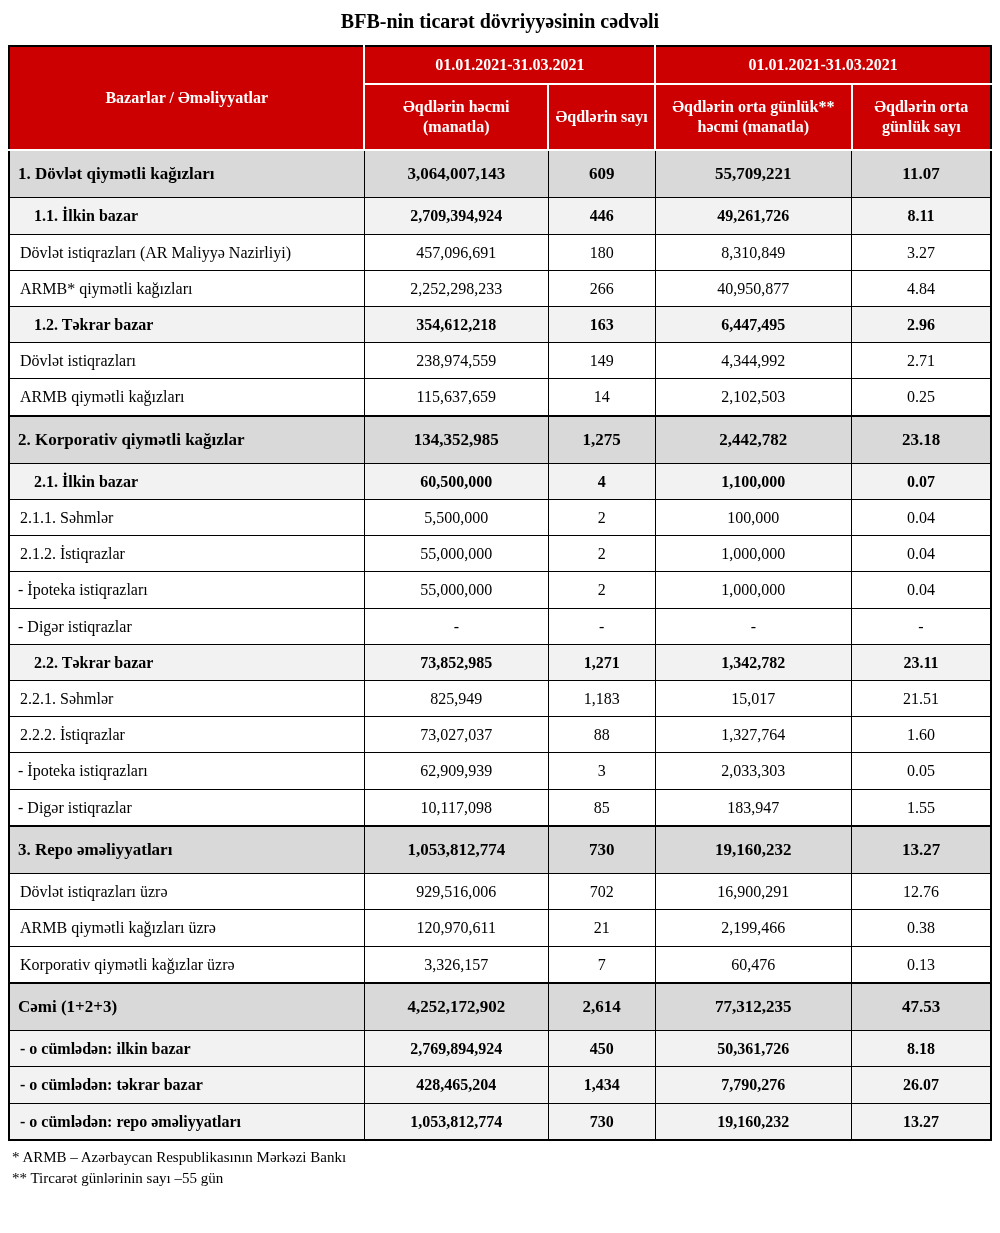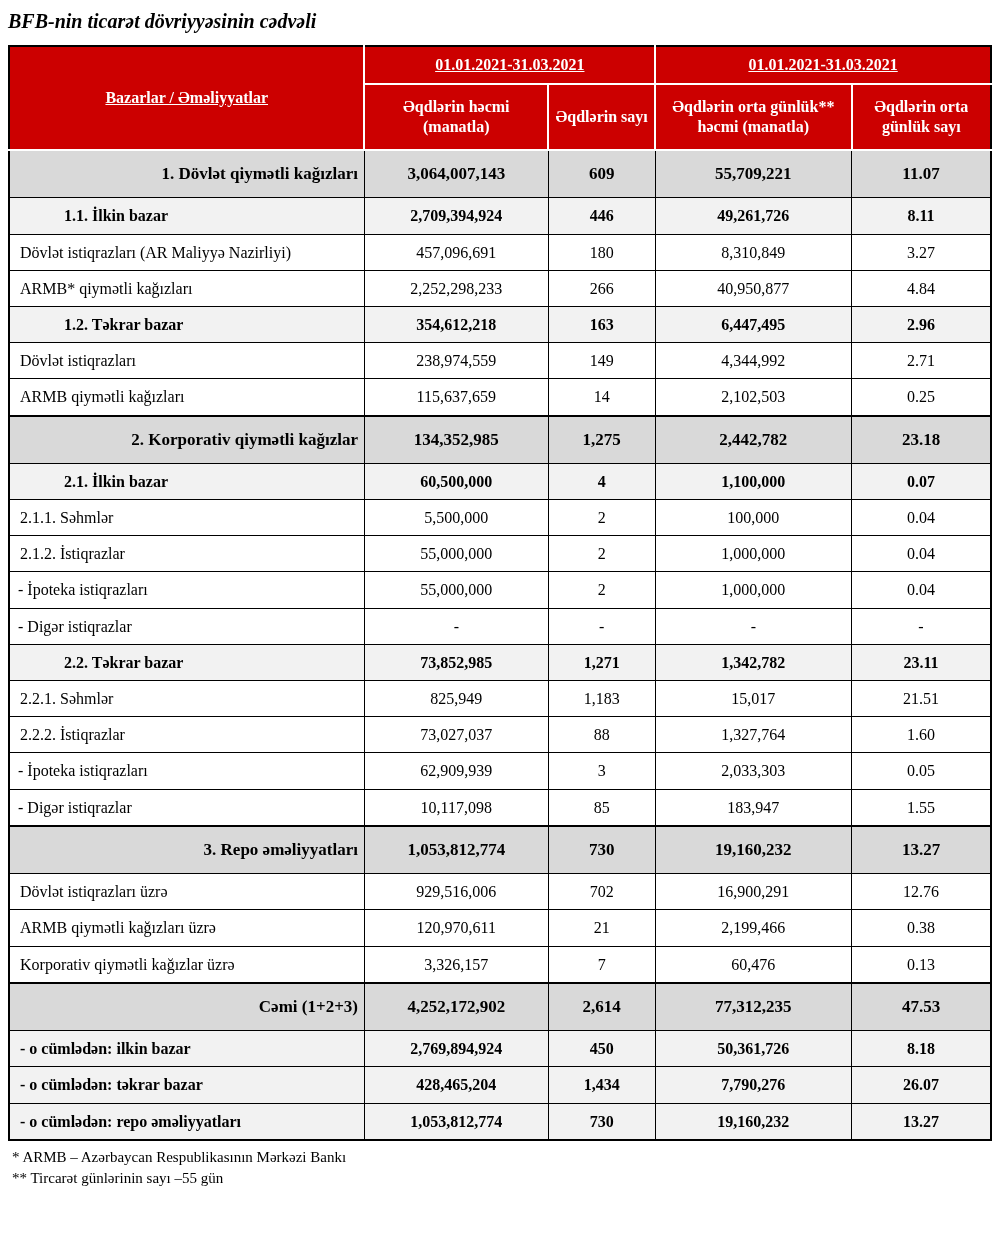--- a/index.html
+++ b/index.html
@@ -11,24 +11,24 @@
   }
   *{box-sizing:border-box;}
   html,body{margin:0;padding:0;background:#ffffff;}
   body{
     width:1000px;
     font-family:"Liberation Serif","DejaVu Serif",serif;
     color:var(--text-color);
   }
   .page{padding:6px 8px 10px 8px;}
   .title{
+    text-align:center;
     font-size:20px;
     font-weight:700;
     margin:4px 0 12px 0;
-    font-style:italic;
   }
   table.trade-table{
     width:100%;
     border-collapse:collapse;
     border:2px solid var(--border-color);
     table-layout:fixed;
   }
   col.c-label{width:36.2%;}
   col.c-volume{width:18.7%;}
   col.c-count{width:10.9%;}
@@ -39,21 +39,21 @@
     background:var(--header-bg);
     color:#ffffff;
     font-weight:700;
     font-size:16px;
     text-align:center;
     vertical-align:middle;
     border:2px solid #ffffff;
     padding:6px 6px;
     line-height:1.25;
   }
-  thead tr.h-row1 th{height:38px;font-size:16px;text-decoration:underline;}
+  thead tr.h-row1 th{height:38px;font-size:16px;}
   thead tr.h-row2 th{height:66px;}
   thead th.edge-left{border-left-color:var(--border-color);text-align:center;}
   thead th.edge-right{border-right-color:var(--border-color);}
   thead tr.h-row1 th{border-top-color:var(--border-color);}
 
   tbody td{
     border:1px solid var(--border-color);
     font-size:16px;
     padding:8px 6px;
     vertical-align:middle;
@@ -62,27 +62,27 @@
   tbody td.label{text-align:left;padding-left:10px;}
   tbody td.value{text-align:center;}
 
   tr.row-section td{
     background:var(--section-bg);
     font-weight:700;
     font-size:17px;
     padding-top:13px;padding-bottom:13px;
     border-top-width:2px;
   }
-  tr.row-section td.label{padding-left:8px;text-align:right;}
+  tr.row-section td.label{padding-left:8px;}
 
   tr.row-subsection td{
     background:var(--subsection-bg);
     font-weight:700;
   }
-  tr.row-subsection td.label{padding-left:54px;}
+  tr.row-subsection td.label{padding-left:24px;}
 
   tr.row-dash td.label{padding-left:8px;}
 
   tr.row-total-sub td{
     background:var(--subsection-bg);
     font-weight:700;
   }
   tr.row-total-sub td.label{}
 
   .footnotes{

